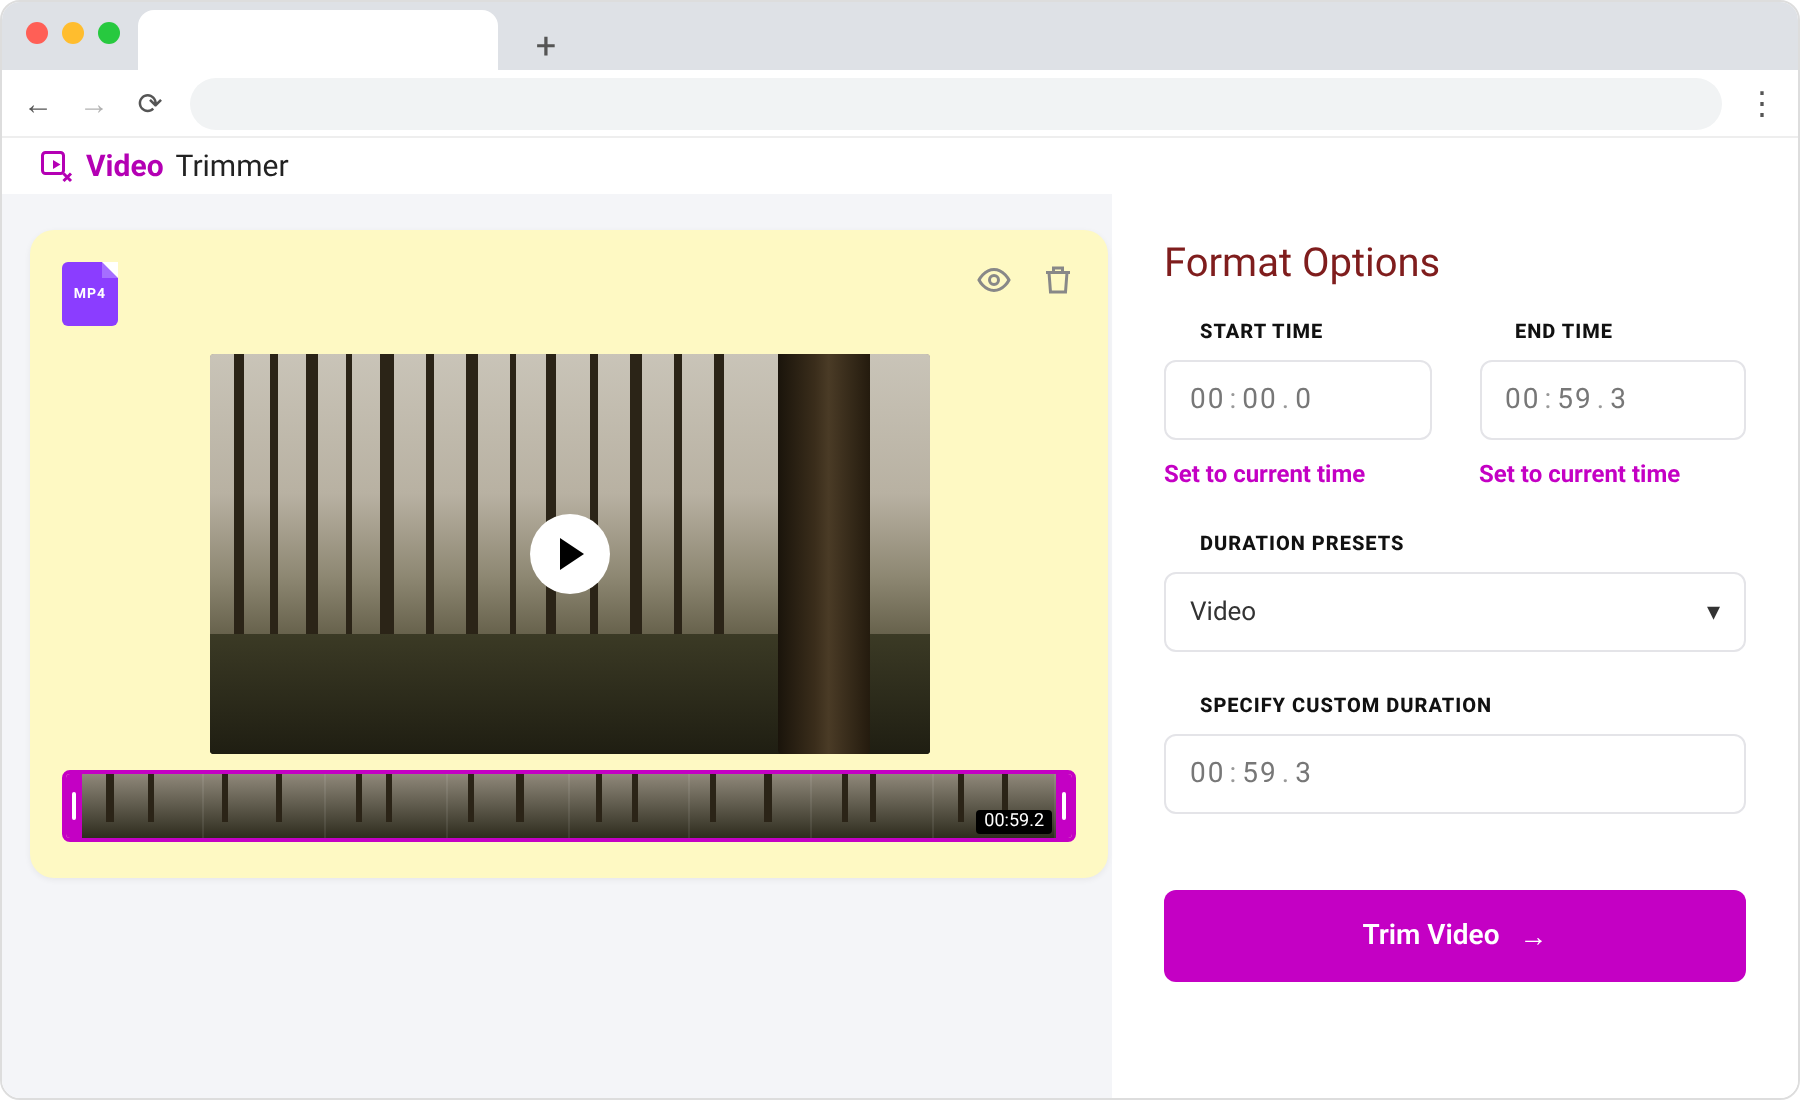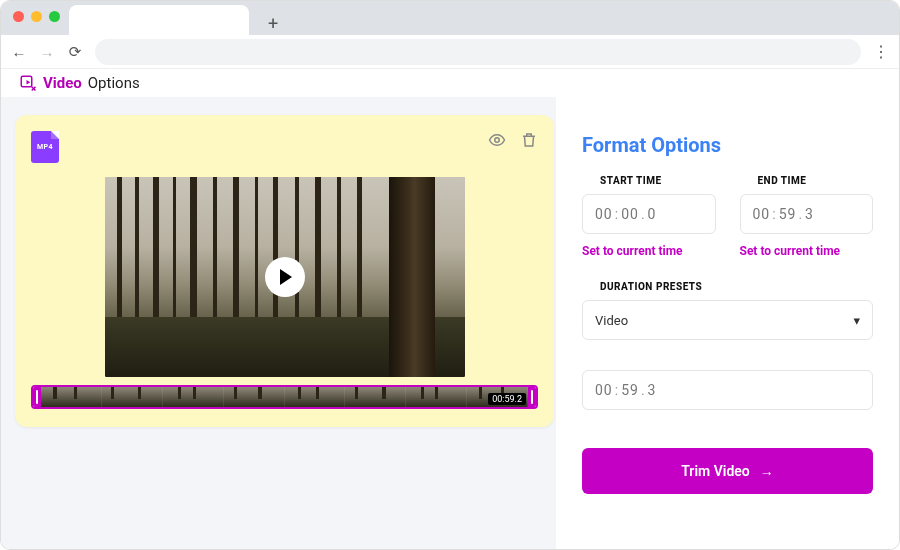--- a/index.html
+++ b/index.html
@@ -41,31 +41,31 @@
   
   .sky { position:absolute; inset:0; background: linear-gradient(#c9c4b8 0%, #b8b1a2 35%, #8f8974 55%, #5a553f 75%, #2f2d1f 100%); }
   .ground { position:absolute; left:0; right:0; bottom:0; height:60px; background: linear-gradient(#3b3a25, #1f1e12); }
   .trunk { position:absolute; top:0; bottom:30px; background:#2b2417; }
   .fg-trunk { position:absolute; top:-10px; bottom:0; right:30px; width:46px; background: linear-gradient(90deg,#1a140b,#3a2d1b 40%,#4a3b26 55%,#241b0e); border-radius:2px; }
   .play { position:absolute; left:50%; top:50%; width:40px; height:40px; margin:-20px 0 0 -20px; background:#fff; border-radius:50%; display:flex; align-items:center; justify-content:center; cursor:pointer; }
   .play::after { content:""; border-left:12px solid #000; border-top:8px solid transparent; border-bottom:8px solid transparent; margin-left:3px; }
 
   .cur-time { font-size: 11px; color:#444; margin-top:4px; margin-left: 2px; }
 
-  .timeline { margin-top:8px; height:24px; border:2px solid #c400c4; border-radius:4px; position:relative; display:flex; overflow:hidden; }
+  .timeline { margin-top:8px; height:36px; border:2px solid #c400c4; border-radius:4px; position:relative; display:flex; overflow:hidden; }
   .timeline .handle { width:8px; background:#c400c4; cursor:ew-resize; display:flex; align-items:center; justify-content:center; }
   .timeline .handle::after { content:""; width:2px; height:14px; background:#fff; border-radius:1px; }
   .thumbs { flex:1; display:flex; }
   .thumb { flex:1; background: linear-gradient(#8f887a, #2e2c1e); position:relative; border-right:1px solid rgba(255,255,255,0.08); }
   .thumb .tt { position:absolute; top:0; bottom:8px; background:#2b2417; }
   .end-label { position:absolute; right:10px; bottom:2px; background:#000; color:#fff; font-size:9px; padding:1px 4px; border-radius:2px; }
 
   
   .right { flex:1; background:#fff; padding: 22px 26px 0 26px; display:flex; flex-direction:column; }
-  .panel-title { font-size:20px; font-weight:700; color:#3b82f6;margin-top:14px; }
+  .panel-title { font-size:20px; font-weight:400; color:#7f1d1d; }
   .row2 { display:flex; gap:24px; margin-top:18px; }
   .col { flex:1; }
   .lbl { font-size:10px; font-weight:800; letter-spacing:0.5px; color:#111;margin-left:18px; }
   .time-field { margin-top:8px; height:40px; border:1px solid #e4e4e8; border-radius:6px; display:flex; align-items:center; padding:0 12px; color:#777; font-size:14px; letter-spacing:1px; }
   .time-field .sep { margin:0 2px; color:#999; }
   .link { color:#c400c4; font-size:12px; font-weight:700; margin-top:10px; cursor:pointer; display:inline-block; }
   .section { margin-top:22px; }
   .select { margin-top:8px; height:40px; border:1px solid #e4e4e8; border-radius:6px; display:flex; align-items:center; justify-content:space-between; padding:0 12px; font-size:13px; color:#333; cursor:pointer; }
   .cta { margin-top:38px; height:46px; background:#c400c4; color:#fff; border:none; border-radius:6px; font-size:14px; font-weight:600; display:flex; align-items:center; justify-content:center; gap:10px; cursor:pointer; width:100%; }
   .arrow { display:inline-block; }
@@ -93,21 +93,21 @@
     <div class="kebab">⋮</div>
   </div>
 
   <div class="app-header">
     <svg class="logo-ico" viewBox="0 0 24 24">
         <rect x="3" y="3" width="14" height="14" rx="2" fill="none" stroke="#b400b4" stroke-width="2"></rect>
         <path d="M10 8 l5 3 -5 3 z" fill="#b400b4"></path>
         <path d="M17 17 l5 5 M22 17 l-5 5" stroke="#b400b4" stroke-width="2"></path>
       </svg>
     <span class="app-name-1">Video</span>
-    <span class="app-name-2">Options</span>
+    <span class="app-name-2">Trimmer</span>
   </div>
 
   <div class="workspace">
 
     <div class="left">
       <div class="card">
 
         <div class="card-top">
           <div class="file-badge">
             <span class="file-badge-txt">MP4</span>
@@ -219,20 +219,21 @@
 
       <div class="section">
         <div class="lbl">DURATION PRESETS</div>
         <div class="select">
           <span>Video</span>
           <span>▾</span>
         </div>
       </div>
 
       <div class="section">
+        <div class="lbl">SPECIFY CUSTOM DURATION</div>
         <div class="time-field">
           <span>00</span>
             <span class="sep">:</span>
             <span>59</span>
             <span class="sep">.</span>
             <span>3</span>
         </div>
       </div>
 
       <button class="cta">

